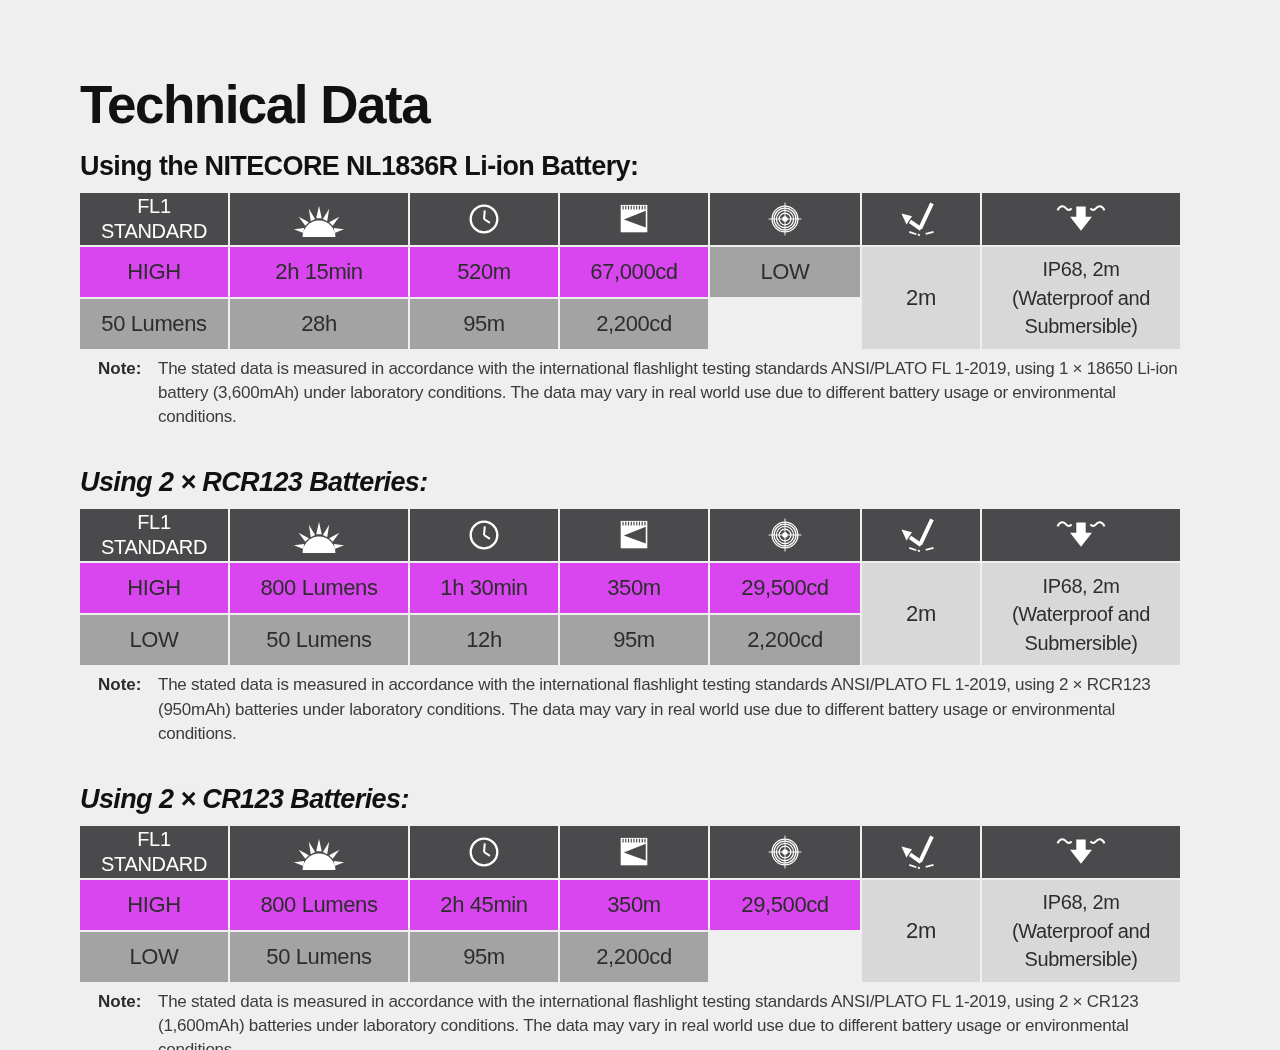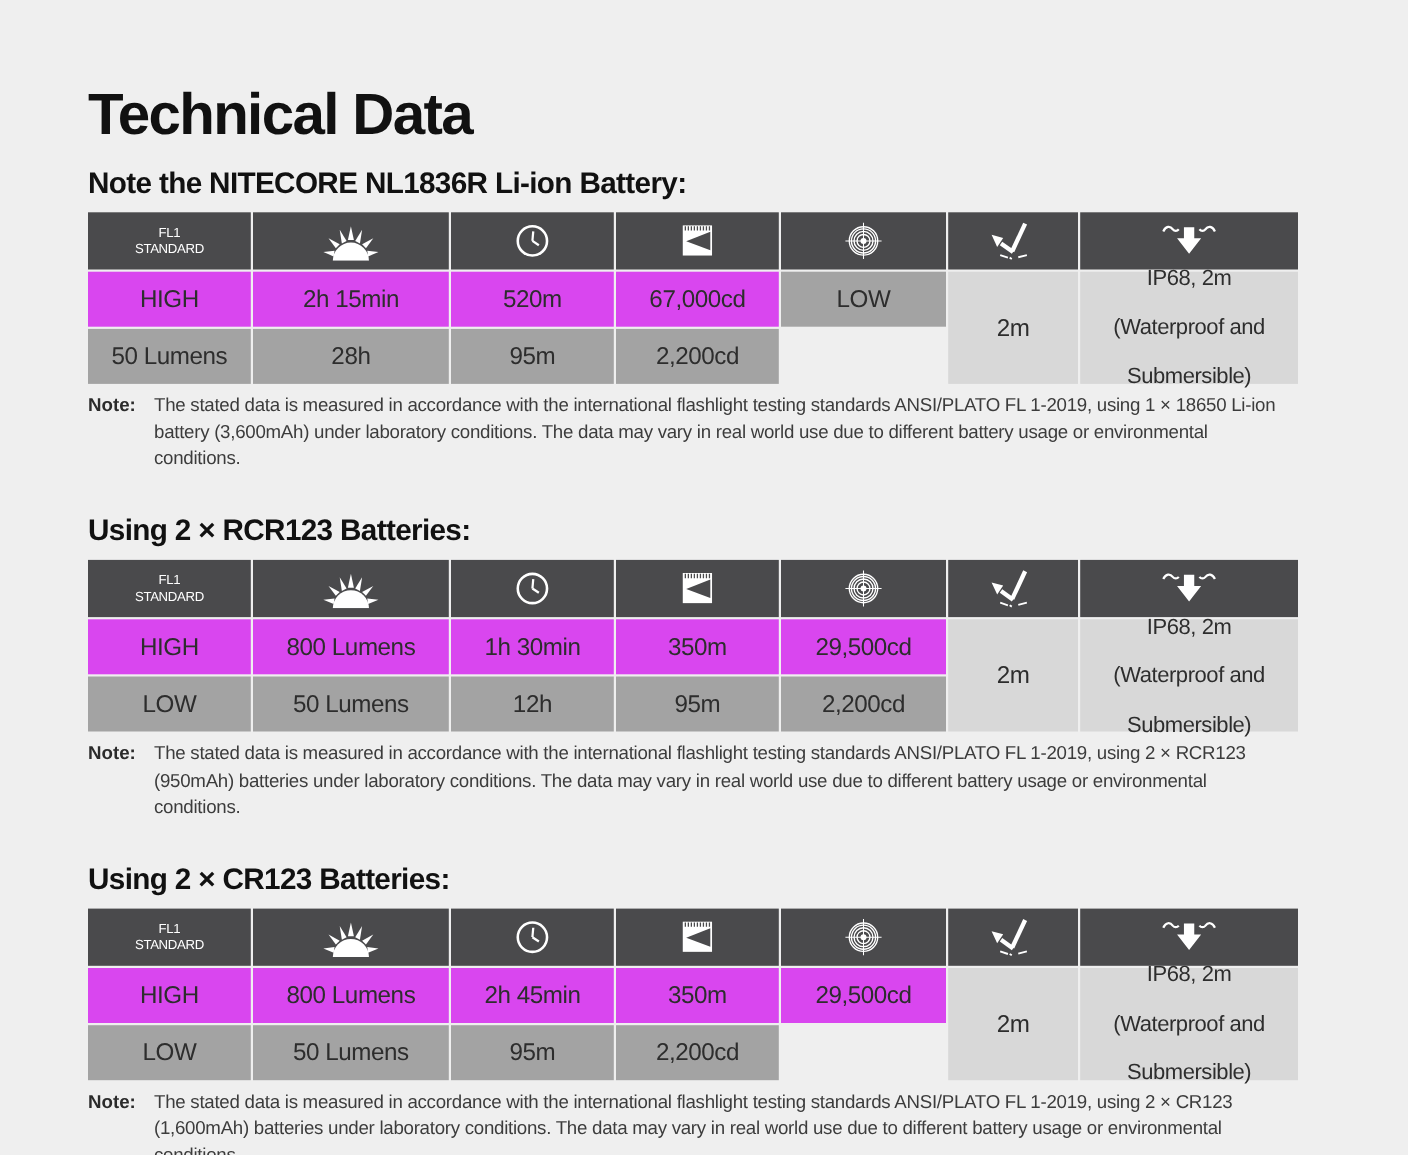--- a/index.html
+++ b/index.html
@@ -23,64 +23,64 @@
     color: #111;
   }
   .section-heading {
     font-size: 27px;
     font-weight: bold;
     letter-spacing: -0.6px;
     line-height: 1.15;
     margin: 0 0 11px 0;
     color: #111;
   }
-  .section-heading.later { margin-top: 38px; }
+  .section-heading.later { margin-top: 38px; font-style: italic; }
 
   
   .dtable {
     display: grid;
     grid-template-columns: 148px 178px 148px 148px 150px 118px 198px;
     grid-template-rows: 52px 50px 50px;
     gap: 2px;
     width: 1100px;
   }
   .hcell {
     background: #4a4a4c;
     display: flex;
     align-items: center;
     justify-content: center;
     color: #ffffff;
   }
   .hcell .fl1 {
-    font-size: 12px;
+    font-size: 20px;
     text-align: center;
     line-height: 1.25;
     letter-spacing: -0.3px;
   }
   .icon { height: 36px; width: 56px; display: block; }
   .cell {
     display: flex;
     align-items: center;
     justify-content: center;
     font-size: 22px;
     letter-spacing: -0.4px;
     color: #2d2d2d;
     text-align: center;
   }
   .row-high { background: #d946ef; }
   .row-low  { background: #a3a3a3; }
   .merged   { background: #d8d8d8; }
   .impact-cell { grid-area: 2 / 6 / 4 / 7; }
-  .rating-cell { grid-area: 2 / 7 / 4 / 8; font-size: 20px; line-height: 1.42; flex-direction: column; gap: 16px; }
+  .rating-cell { grid-area: 2 / 7 / 4 / 8; font-size: 20px; line-height: 1.42; flex-direction: column; }
 
   
   .note {
     display: flex;
     align-items: flex-start;
-    margin: 8px 0 0 0;
+    margin: 8px 0 0 18px;
     width: 1110px;
   }
   .note-label {
     font-weight: bold;
     font-size: 17px;
     width: 60px;
     flex: 0 0 60px;
     color: #2b2b2b;
     line-height: 1.42;
   }
@@ -138,21 +138,21 @@
       <polygon points="26,7 38,7 38,20 46,20 32,38 18,20 26,20" fill="#ffffff"></polygon>
     </g>
   </defs>
 </svg>
 
 <div class="wrap">
 
   <h1 class="page-title">Technical Data</h1>
 
   <div class="section">
-    <h2 class="section-heading">Note the NITECORE NL1836R Li-ion Battery:</h2>
+    <h2 class="section-heading">Using the NITECORE NL1836R Li-ion Battery:</h2>
     <div class="dtable">
       <div class="hcell">
         <div class="fl1">
           <div>FL1</div>
           <div>STANDARD</div>
         </div>
       </div>
       <div class="hcell">
           <svg class="icon" viewBox="0 0 64 46">
             <use href="#ic-sun"></use>

